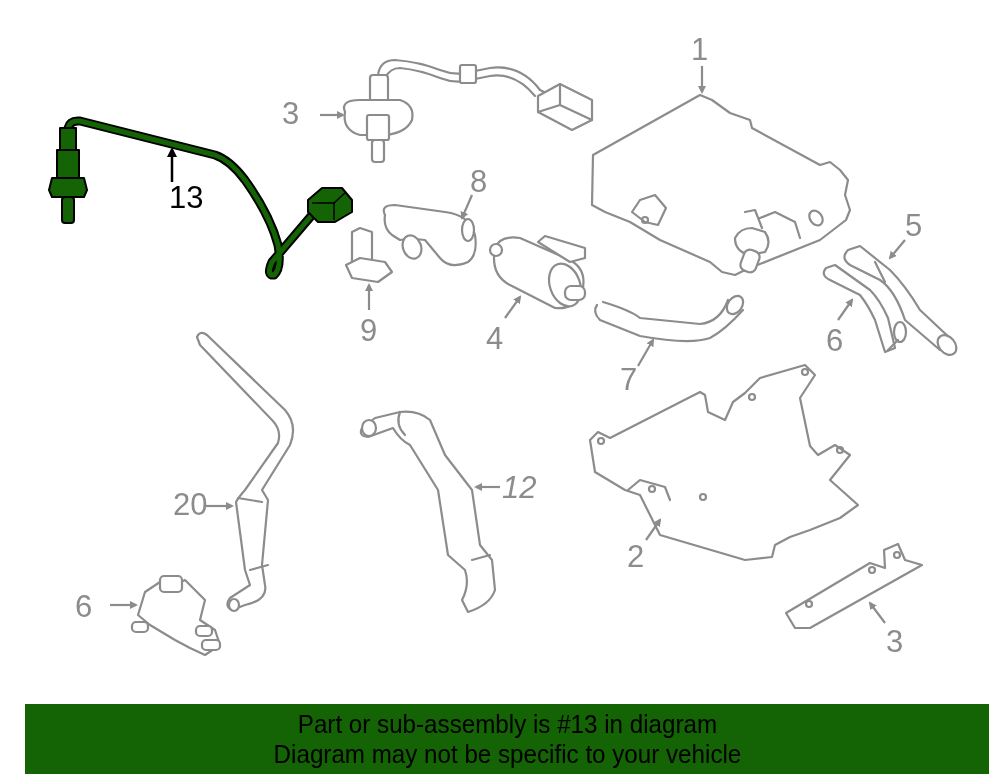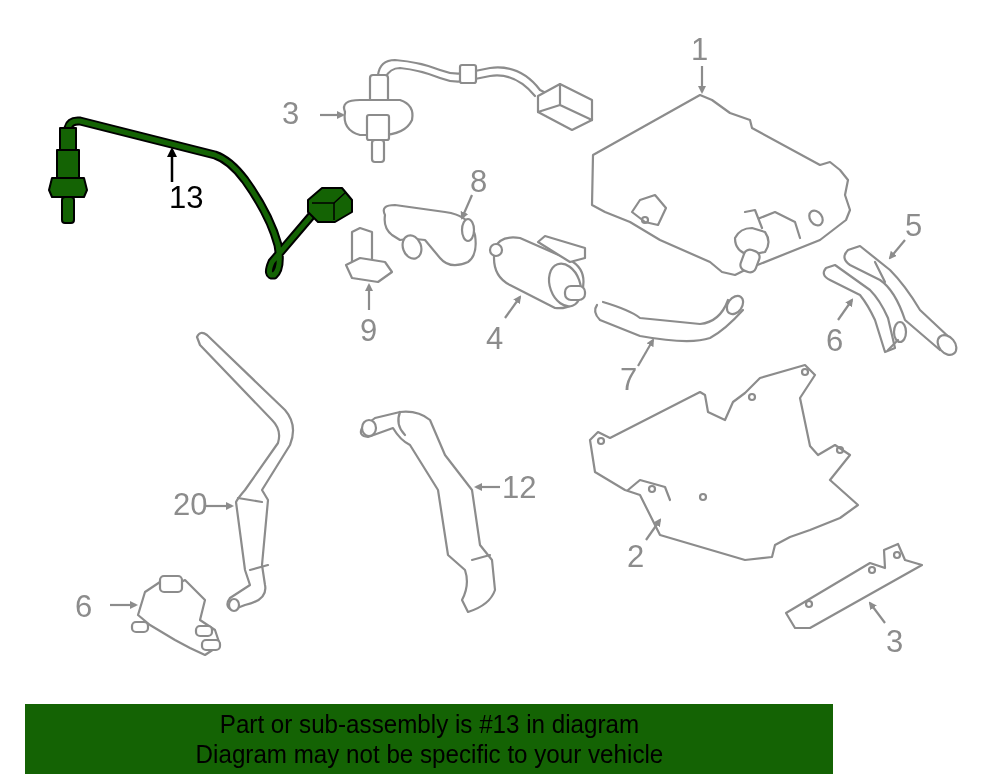--- a/index.html
+++ b/index.html
@@ -1,21 +1,21 @@
 <!DOCTYPE html>
 <html><head>
   <meta charset="utf-8">
   <style>
     html, body { margin: 0; padding: 0; background: #ffffff; }
     body { width: 1000px; height: 781px; position: relative; overflow: hidden;
            font-family: "Liberation Sans", sans-serif; }
     #diagram { position: absolute; left: 0; top: 0; width: 1000px; height: 700px; }
     .callout { position: absolute; font-family: "Liberation Sans", sans-serif; font-size: 31px; color: #8c8c8c; line-height: 1; }
     .callout.active { color: #000000; }
-    #banner { position: absolute; left: 25px; top: 704px; width: 808px; height: 70px;
+    #banner { position: absolute; left: 25px; top: 704px; width: 964px; height: 70px;
               background: #146304; display: flex; flex-direction: column;
               align-items: center; justify-content: center; }
     #banner span { display: block; font-family: "Liberation Sans", sans-serif; font-size: 26px;
                    color: #000; line-height: 30px; transform: scaleX(0.93); }
     .part { fill: none; stroke: #8c8c8c; stroke-width: 2.2; stroke-linejoin: round; stroke-linecap: round; }
     .partfill { fill: #fff; stroke: #8c8c8c; stroke-width: 2.2; stroke-linejoin: round; }
     .lead { stroke: #8c8c8c; stroke-width: 2.2; fill: none; }
     .hl-outline { fill: none; stroke: #000; stroke-linecap: round; stroke-linejoin: round; }
     .hl { fill: none; stroke: #146304; stroke-linecap: round; stroke-linejoin: round; }
     .hlfill { fill: #146304; stroke: #000; stroke-width: 2; stroke-linejoin: round; }
@@ -165,20 +165,20 @@
 <div class="callout" style="left:627px;top:541px;">2</div>
 <div class="callout" style="left:886px;top:626px;">3</div>
 <div class="callout" style="left:486px;top:323px;">4</div>
 <div class="callout" style="left:905px;top:210px;">5</div>
 <div class="callout" style="left:826px;top:325px;">6</div>
 <div class="callout" style="left:620px;top:364px;">7</div>
 <div class="callout" style="left:470px;top:166px;">8</div>
 <div class="callout" style="left:360px;top:315px;">9</div>
 <div class="callout" style="left:75px;top:591px;">6</div>
 <div class="callout" style="left:173px;top:489px;">20</div>
-<div class="callout" style="left:502px;top:472px;">12</div>
+<div class="callout" style="left:502px;top:472px;font-style:italic;">12</div>
 <div class="callout active" style="left:169px;top:182px;">13</div>
 <div class="callout" style="left:282px;top:98px;">3</div>
 
 <div id="banner">
   <span>Part or sub-assembly is #13 in diagram</span>
   <span>Diagram may not be specific to your vehicle</span>
 </div>
 
 </body></html>

